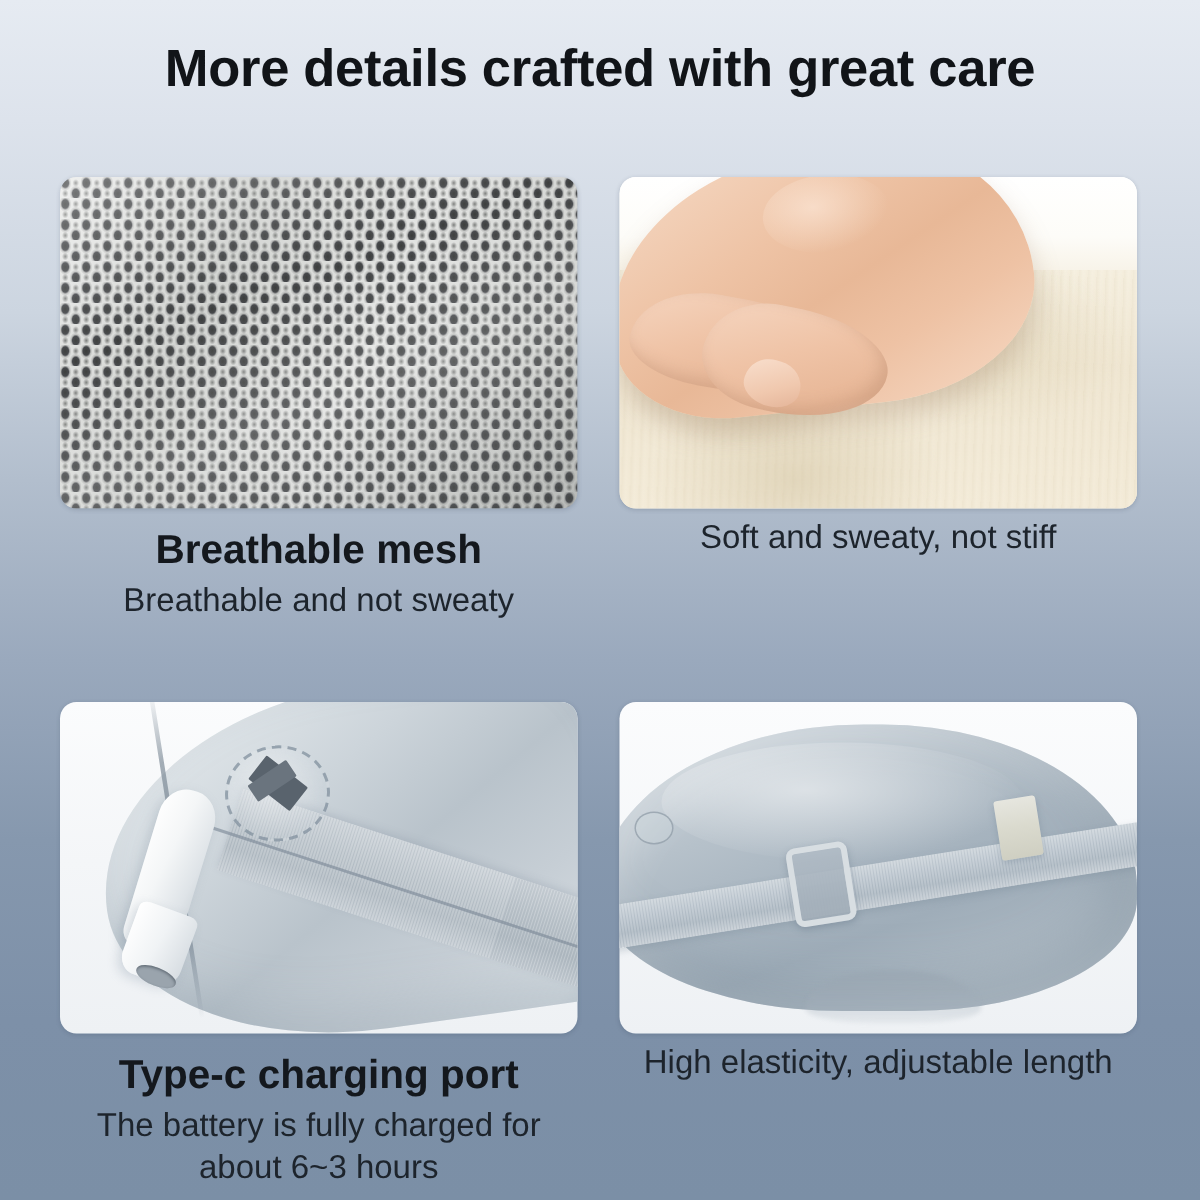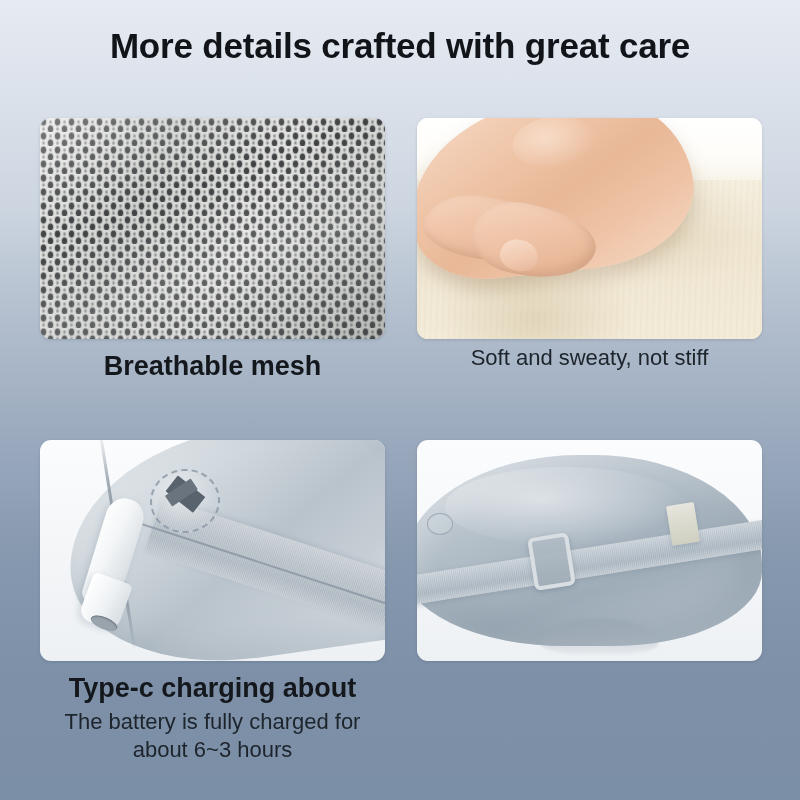--- a/index.html
+++ b/index.html
@@ -47,20 +47,21 @@
   
   .grid {
     position: absolute;
     top: 118px;
     left: 40px;
     width: 722px;
     display: grid;
     grid-template-columns: 345px 345px;
     grid-column-gap: 32px;
     grid-row-gap: 0px;
+    gap: 28px;
   }
 
   .cell {
     width: 345px;
   }
 
   .thumb {
     width: 345px;
     height: 221px;
     border-radius: 11px;
@@ -412,20 +413,21 @@
 
 <div class="page">
 
   <div class="title">More details crafted with great care</div>
 
   <div class="grid">
 
     <div class="cell row1">
       <div class="thumb mesh"></div>
       <div class="caption-title">Breathable mesh</div>
+      <div class="caption-sub">Breathable and not sweaty</div>
     </div>
 
     <div class="cell row1">
       <div class="thumb sponge">
         <div class="foam-top"></div>
         <div class="foam-body"></div>
         <div class="dent"></div>
         <div class="hand">
           <div class="knuckle"></div>
         </div>
@@ -442,30 +444,31 @@
         <div class="seam"></div>
         <div class="strap"></div>
         <div class="edge-line"></div>
         <div class="port-ring"></div>
         <div class="port-slit"></div>
         <div class="port-slit2"></div>
         <div class="cable"></div>
         <div class="cable-tip"></div>
         <div class="cable-hole"></div>
       </div>
-      <div class="caption-title">Type-c charging about</div>
+      <div class="caption-title">Type-c charging port</div>
       <div class="caption-sub">The battery is fully charged for about 6~3 hours</div>
     </div>
 
     <div class="cell">
       <div class="thumb buckle">
         <div class="shell"></div>
         <div class="shell-high"></div>
         <div class="port-dot"></div>
         <div class="nose"></div>
         <div class="band"></div>
         <div class="slider"></div>
         <div class="clip"></div>
       </div>
+      <div class="caption-sub">High elasticity, adjustable length</div>
     </div>
 
   </div>
 </div>
 
 </body></html>

